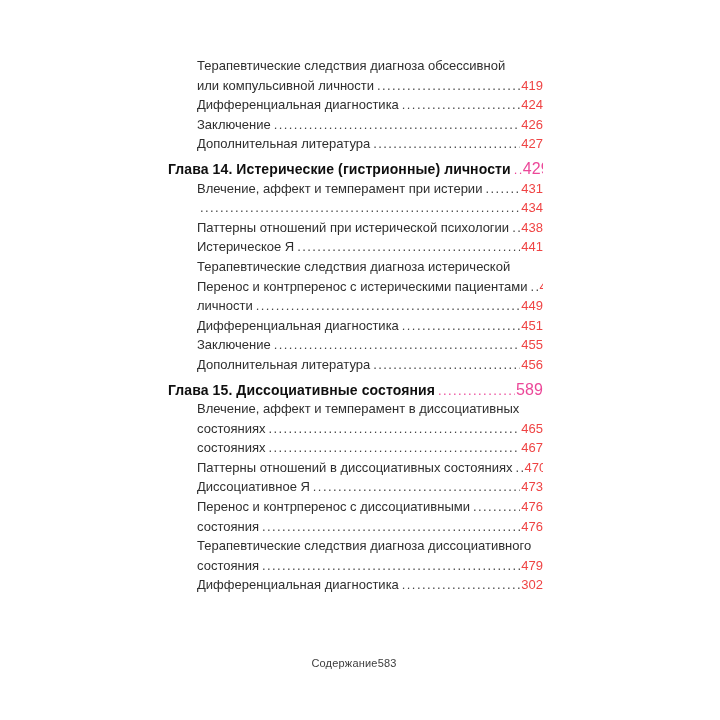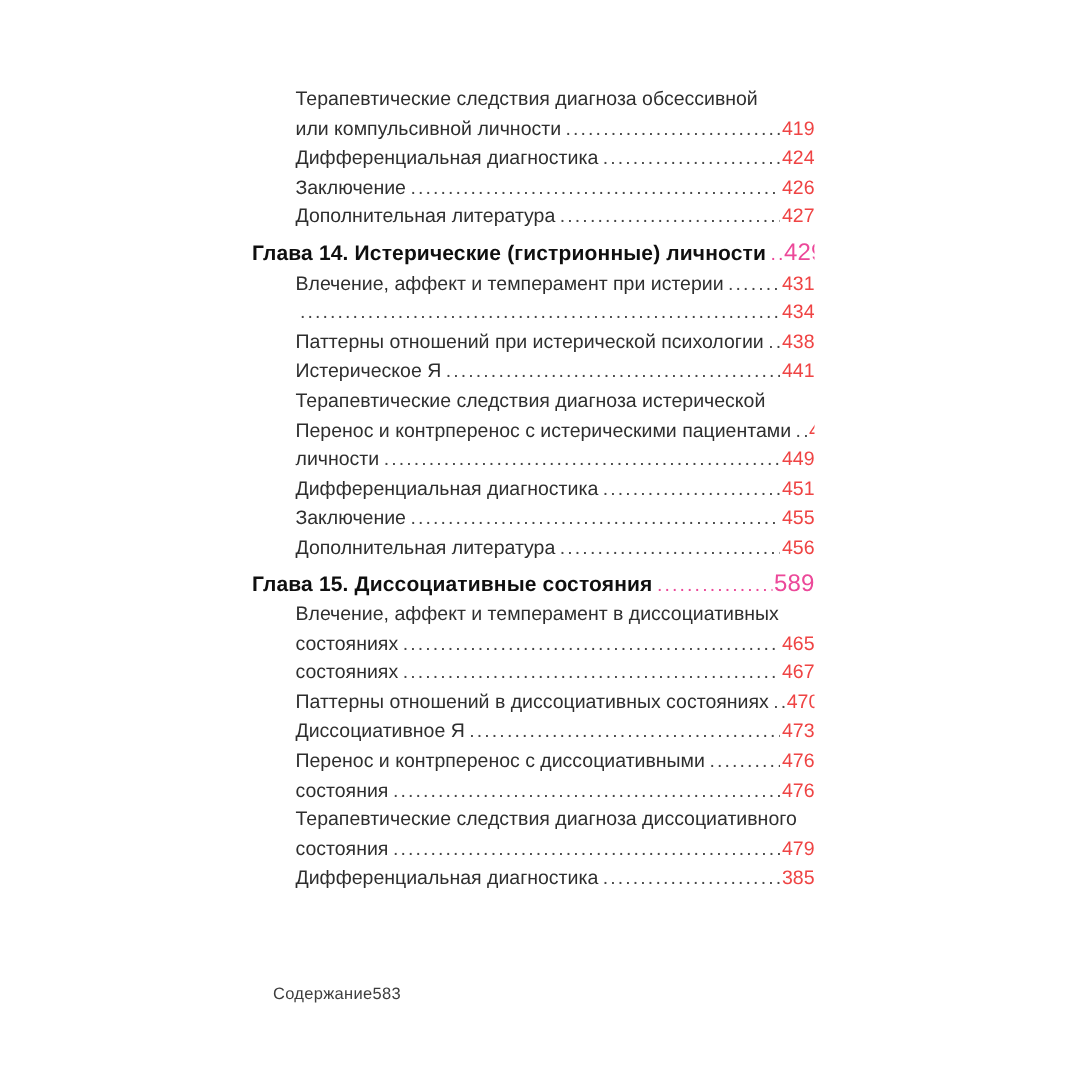--- a/index.html
+++ b/index.html
@@ -69,25 +69,25 @@
     font-weight: normal;
     font-size: 13px;
   }
   .pg {
     flex: 0 0 auto;
     white-space: nowrap;
     color: #ef4444;
   }
   .footer {
     position: absolute;
-    left: 182px;
+    left: 168px;
     top: 657px;
     width: 372px;
     display: flex;
-    justify-content: flex-start;
+    justify-content: center;
     align-items: baseline;
     font-size: 11px;
     color: #3d3d3d;
     letter-spacing: 0.2px;
   }
 </style>
 </head>
 <body>
 
 <div class="page">
@@ -209,20 +209,20 @@
         <span class="title">Терапевтические следствия диагноза диссоциативного</span>
       </div>
       <div class="row sub has-page">
         <span class="title">состояния</span>
         <span class="leader"></span>
         <span class="pg">479</span>
       </div>
       <div class="row sub has-page">
         <span class="title">Дифференциальная диагностика</span>
         <span class="leader"></span>
-        <span class="pg">385</span>
+        <span class="pg">302</span>
       </div>
     </div>
   <div class="footer">
     <span class="footer-label">Содержание</span>
     <span class="footer-page">583</span>
   </div>
 </div>
 
 </body></html>

